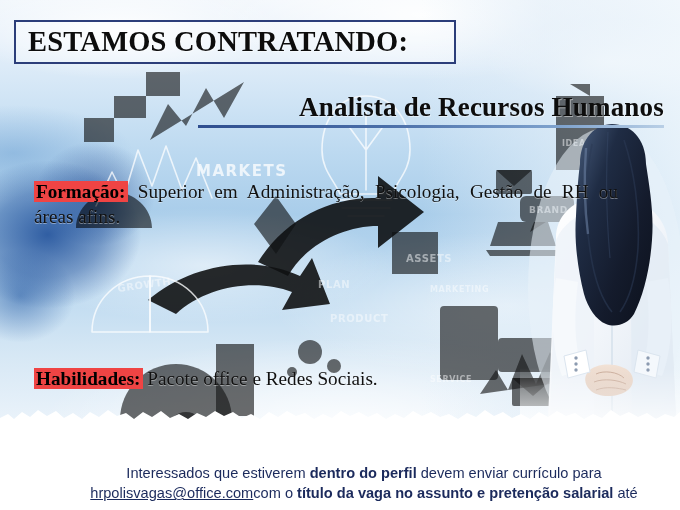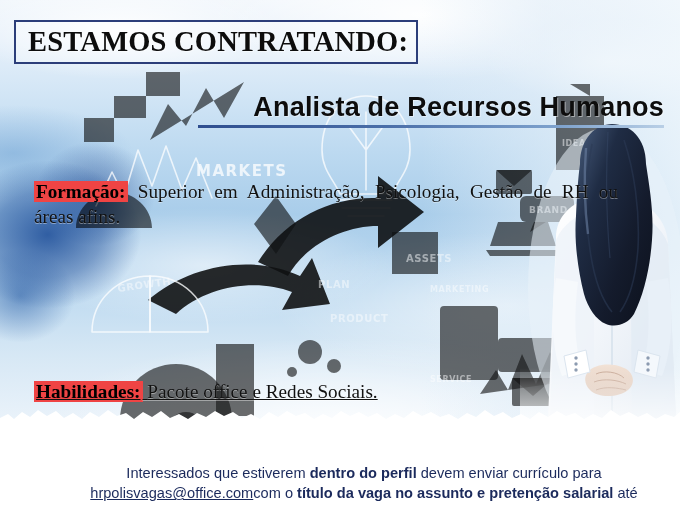--- a/index.html
+++ b/index.html
@@ -142,21 +142,21 @@
   #content {
     position: absolute;
     inset: 0;
   }
 
   
   #headline-box {
     position: absolute;
     left: 14px;
     top: 20px;
-    width: 404px;
+    width: 442px;
     height: 44px;
     box-sizing: border-box;
     border: 2px solid #2c3e7a;
     background: rgba(255,255,255,.26);
     display: flex;
     align-items: center;
     padding-left: 12px;
   }
   #headline-text {
     font-family: "Liberation Serif", serif;
@@ -169,21 +169,21 @@
   }
 
   
   #job-title-wrap {
     position: absolute;
     right: 16px;
     top: 92px;
     text-align: right;
   }
   #job-title {
-    font-family: Liberation Sans, sans-serif;
+    font-family: Liberation Serif, serif;
     font-weight: bold;
     font-size: 27px;
     color: #0d0d0d;
     letter-spacing: .2px;
     white-space: nowrap;
     text-shadow: 1px 1px 0 rgba(255,255,255,.45);
   }
   #job-title-rule {
     margin-top: 2px;
     height: 3px;
@@ -199,21 +199,21 @@
     font-family: "Liberation Serif", serif;
     font-size: 19.2px;
     line-height: 1.30;
     color: #111111;
     text-align: justify;
     text-shadow: 0 1px 0 rgba(255,255,255,.4);
   }
   .req-block.last-left { text-align: left; }
   #req-formacao  { top: 180px; }
   #req-desejavel { top: 256px; }
-  #req-habilidades { top: 380px; width: 584px; text-decoration: underline; }
+  #req-habilidades { top: 367px; width: 584px; }
 
   .req-label {
     font-weight: bold;
     background: #ef4444;
     color: #000000;
     padding: 0 2px;
     box-decoration-break: clone;
     -webkit-box-decoration-break: clone;
     text-shadow: none;
   }

